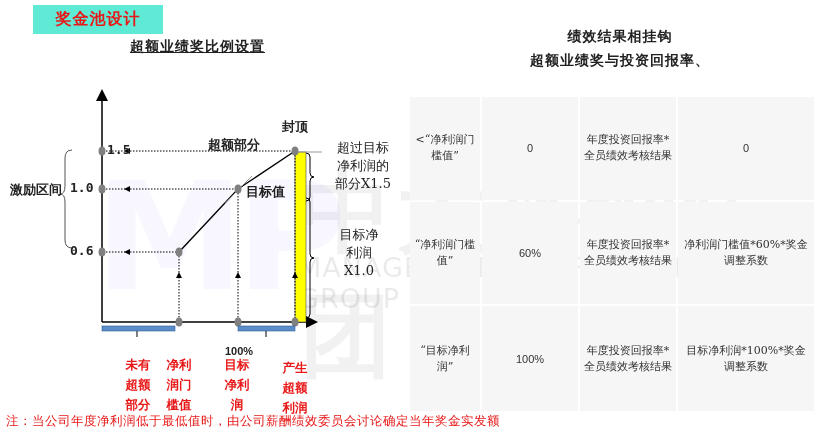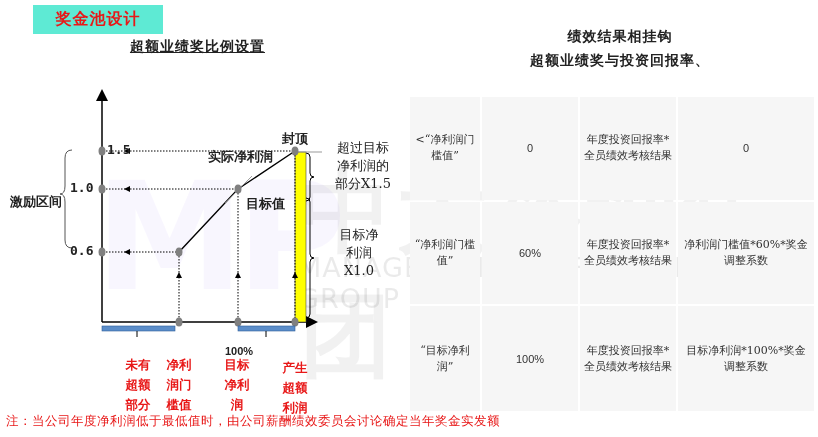--- a/index.html
+++ b/index.html
@@ -34,21 +34,21 @@
   .left-title {
     position:absolute; left:130px; top:38px;
     font-size:14px; font-weight:bold; text-decoration:underline;
     letter-spacing:1px;
   }
   .right-title {
     position:absolute; left:470px; top:24px; width:300px;
     font-size:14px; font-weight:bold; text-align:center; line-height:24px;
     letter-spacing:1px;
   }
-  .lbl { position:absolute; font-size:12px; white-space:nowrap;margin-top:12px; }
+  .lbl { position:absolute; font-size:12px; white-space:nowrap; }
   .lbl-bold { font-weight:bold; font-size:13px; }
   .y-tick { position:absolute; font-family:"DejaVu Sans Mono", monospace; font-size:13px; font-weight:bold; }
   .red-col {
     position:absolute; color:#e81818; font-weight:bold; font-size:12.5px;
     line-height:20px; text-align:center; width:34px; white-space:pre-line;
   }
   .side-note { position:absolute; font-size:13px; line-height:18px; text-align:center; }
   .pct100 { position:absolute; left:225px; top:345px; font-family:"Liberation Sans", sans-serif; font-weight:bold; font-size:11px; }
   .footnote {
     position:absolute; left:6px; top:413px; color:#e81818; font-size:12.5px; letter-spacing:0.5px;
@@ -126,21 +126,21 @@
   <line x1="137" y1="331" x2="137" y2="337" stroke="#000" stroke-width="1"></line>
   <line x1="266" y1="331" x2="266" y2="337" stroke="#000" stroke-width="1"></line>
 </svg>
 
 <div class="lbl lbl-bold" style="left:10px; top:181px;">激励区间</div>
 <div class="y-tick" style="left:70px; top:142px;margin-left:37px;">1.5</div>
 <div class="y-tick" style="left:70px; top:180px;">1.0</div>
 <div class="y-tick" style="left:70px; top:243px;">0.6</div>
 
 <div class="lbl lbl-bold" style="left:282px; top:118px;">封顶</div>
-<div class="lbl lbl-bold" style="left:208px; top:136px;">实际净利润</div>
+<div class="lbl lbl-bold" style="left:208px; top:136px;">超额部分</div>
 <div class="lbl lbl-bold" style="left:246px; top:183px;">目标值</div>
 <div class="pct100">100%</div>
 
 <div class="side-note" style="left:330px; top:139px; width:66px; white-space:pre-line;">超过目标
 净利润的
 部分X1.5</div>
 <div class="side-note" style="left:335px; top:218px; width:48px; white-space:pre-line;margin-top:8px;">目标净
 利润
 X1.0</div>
 

